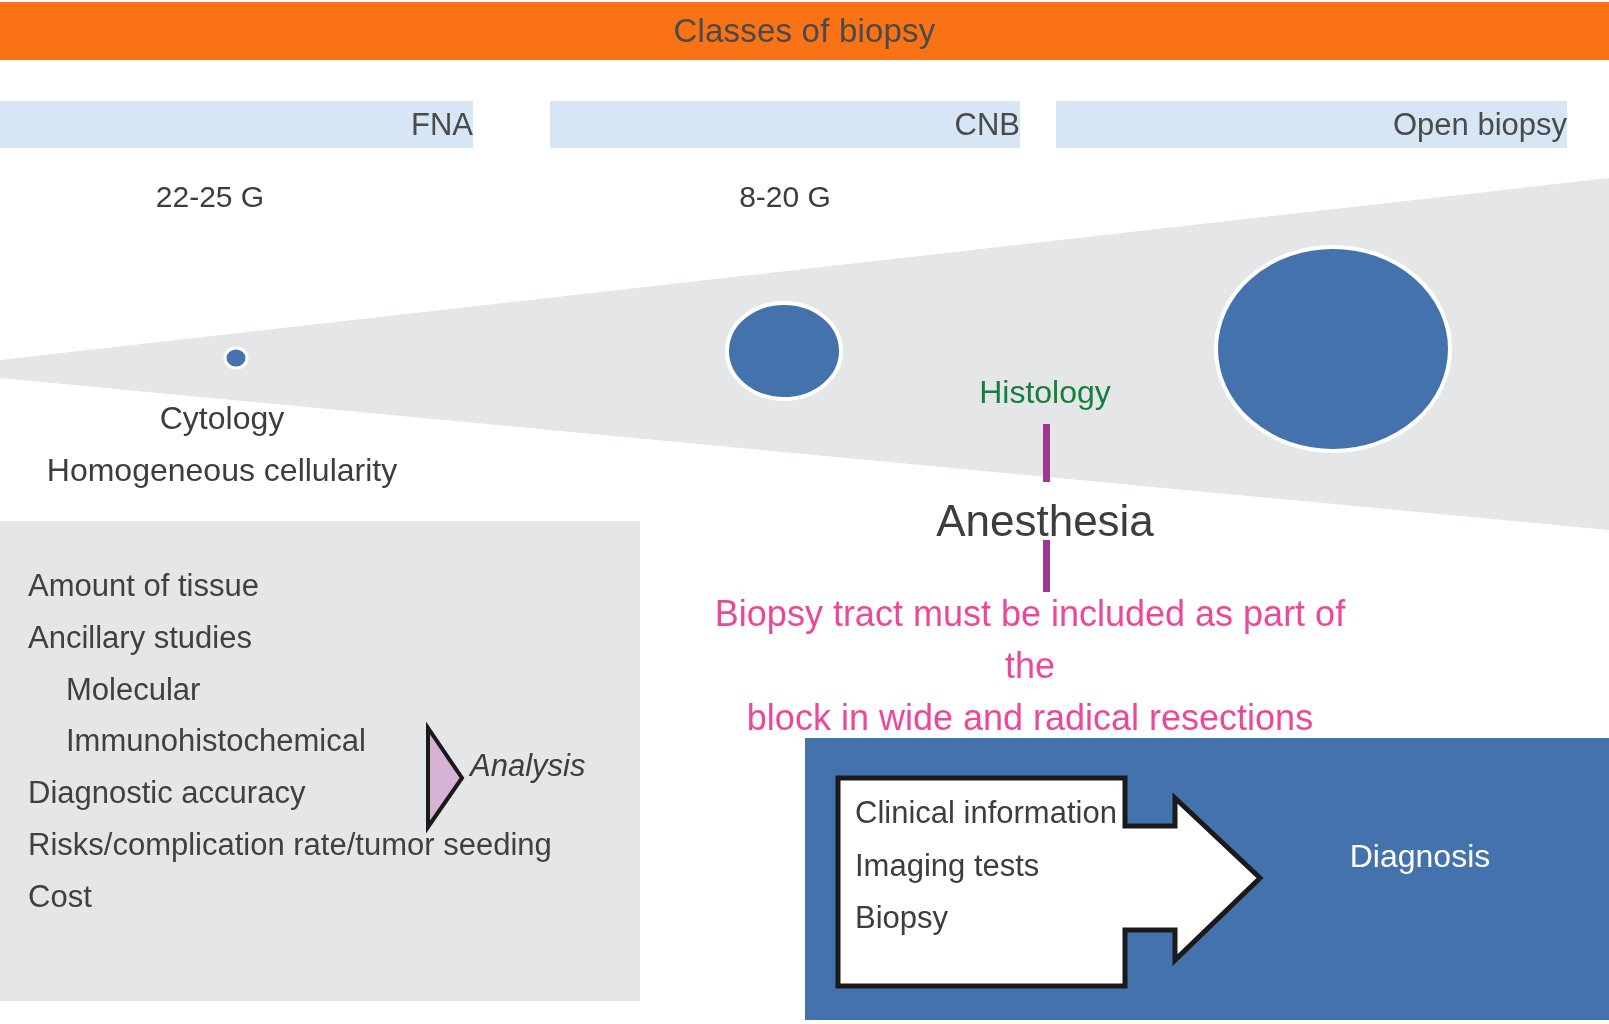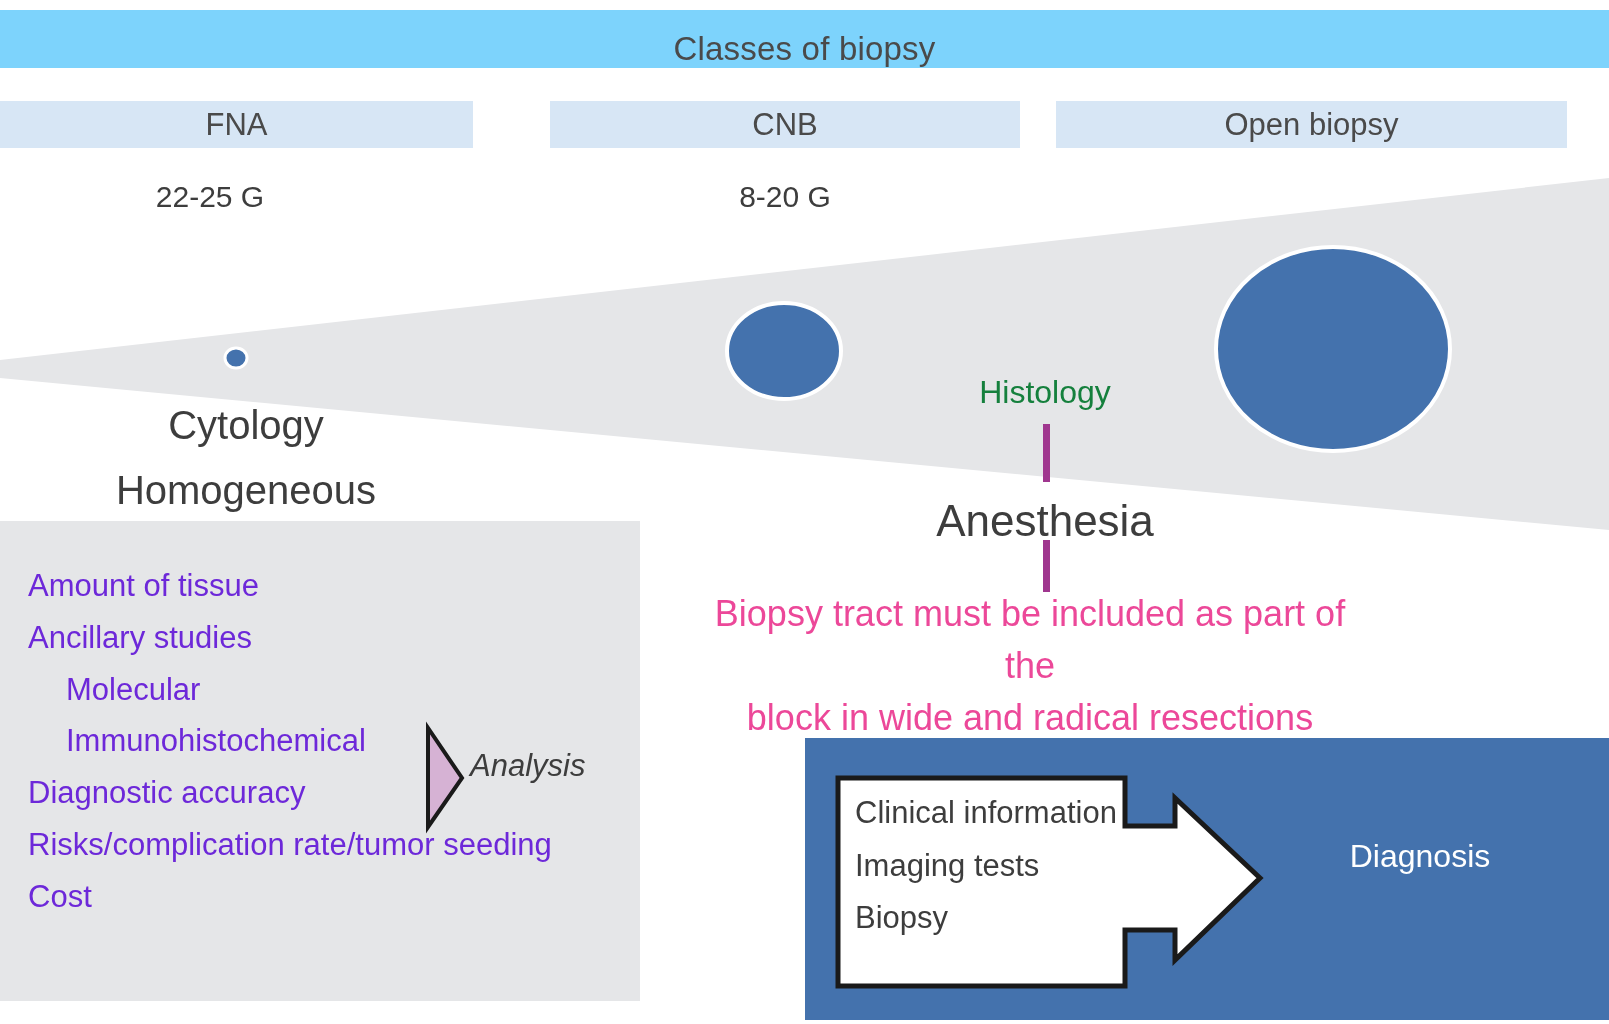--- a/index.html
+++ b/index.html
@@ -16,40 +16,39 @@
     height: 1024px;
     background: #ffffff;
     overflow: hidden;
   }
   .abs { position: absolute; }
 
   
   .title-bar {
     left: 0; top: 2px;
     width: 1609px; height: 58px;
-    background: #7dd3fc;
+    background: #f97316;
     display: flex;
-    align-items: flex-end;
+    align-items: center;
     justify-content: center;
-    margin-top: 8px;
   }
   .title-bar-text {
     font-size: 33px;
     color: #4a4a4a;
     letter-spacing: 0.2px;
   }
 
   
   .class-bar {
     top: 101px;
     height: 47px;
     background: #d7e6f5;
     display: flex;
     align-items: center;
-    justify-content: center;
+    justify-content: flex-end;
   }
   .class-bar-text {
     font-size: 31px;
     color: #4a4a4a;
   }
   .class-bar-fna  { left: 0px;    width: 473px; }
   .class-bar-cnb  { left: 550px;  width: 470px; }
   .class-bar-open { left: 1056px; width: 511px; }
 
   
@@ -60,24 +59,24 @@
     text-align: center;
   }
   .gauge-fna { left: 120px; width: 180px; }
   .gauge-cnb { left: 690px; width: 190px; }
 
   
   .wedge-layer { left: 0; top: 0; width: 1609px; height: 1024px; pointer-events: none; }
 
   
   .cytology-block {
-    left: 46px; top: 393px;
+    left: 22px; top: 393px;
     width: 400px;
     text-align: center;
-    font-size: 40px;
+    font-size: 32px;
     color: #3d3d3d;
     line-height: 1.62;
   }
   .histology-text {
     left: 930px; top: 374px;
     width: 230px;
     text-align: center;
     font-size: 32px;
     color: #15803d;
   }
@@ -108,21 +107,21 @@
   
   .gray-panel {
     left: 0px; top: 521px;
     width: 640px; height: 480px;
     background: #e5e6e8;
   }
   .panel-list {
     left: 28px; top: 560px;
     width: 600px;
     font-size: 31px;
-    color: #6d28d9;
+    color: #404040;
     line-height: 1.67;
   }
   .panel-list .indent { padding-left: 38px; }
 
   .analysis-label {
     left: 470px; top: 748px;
     font-size: 31px;
     color: #3d3d3d;
     font-style: italic;
   }

